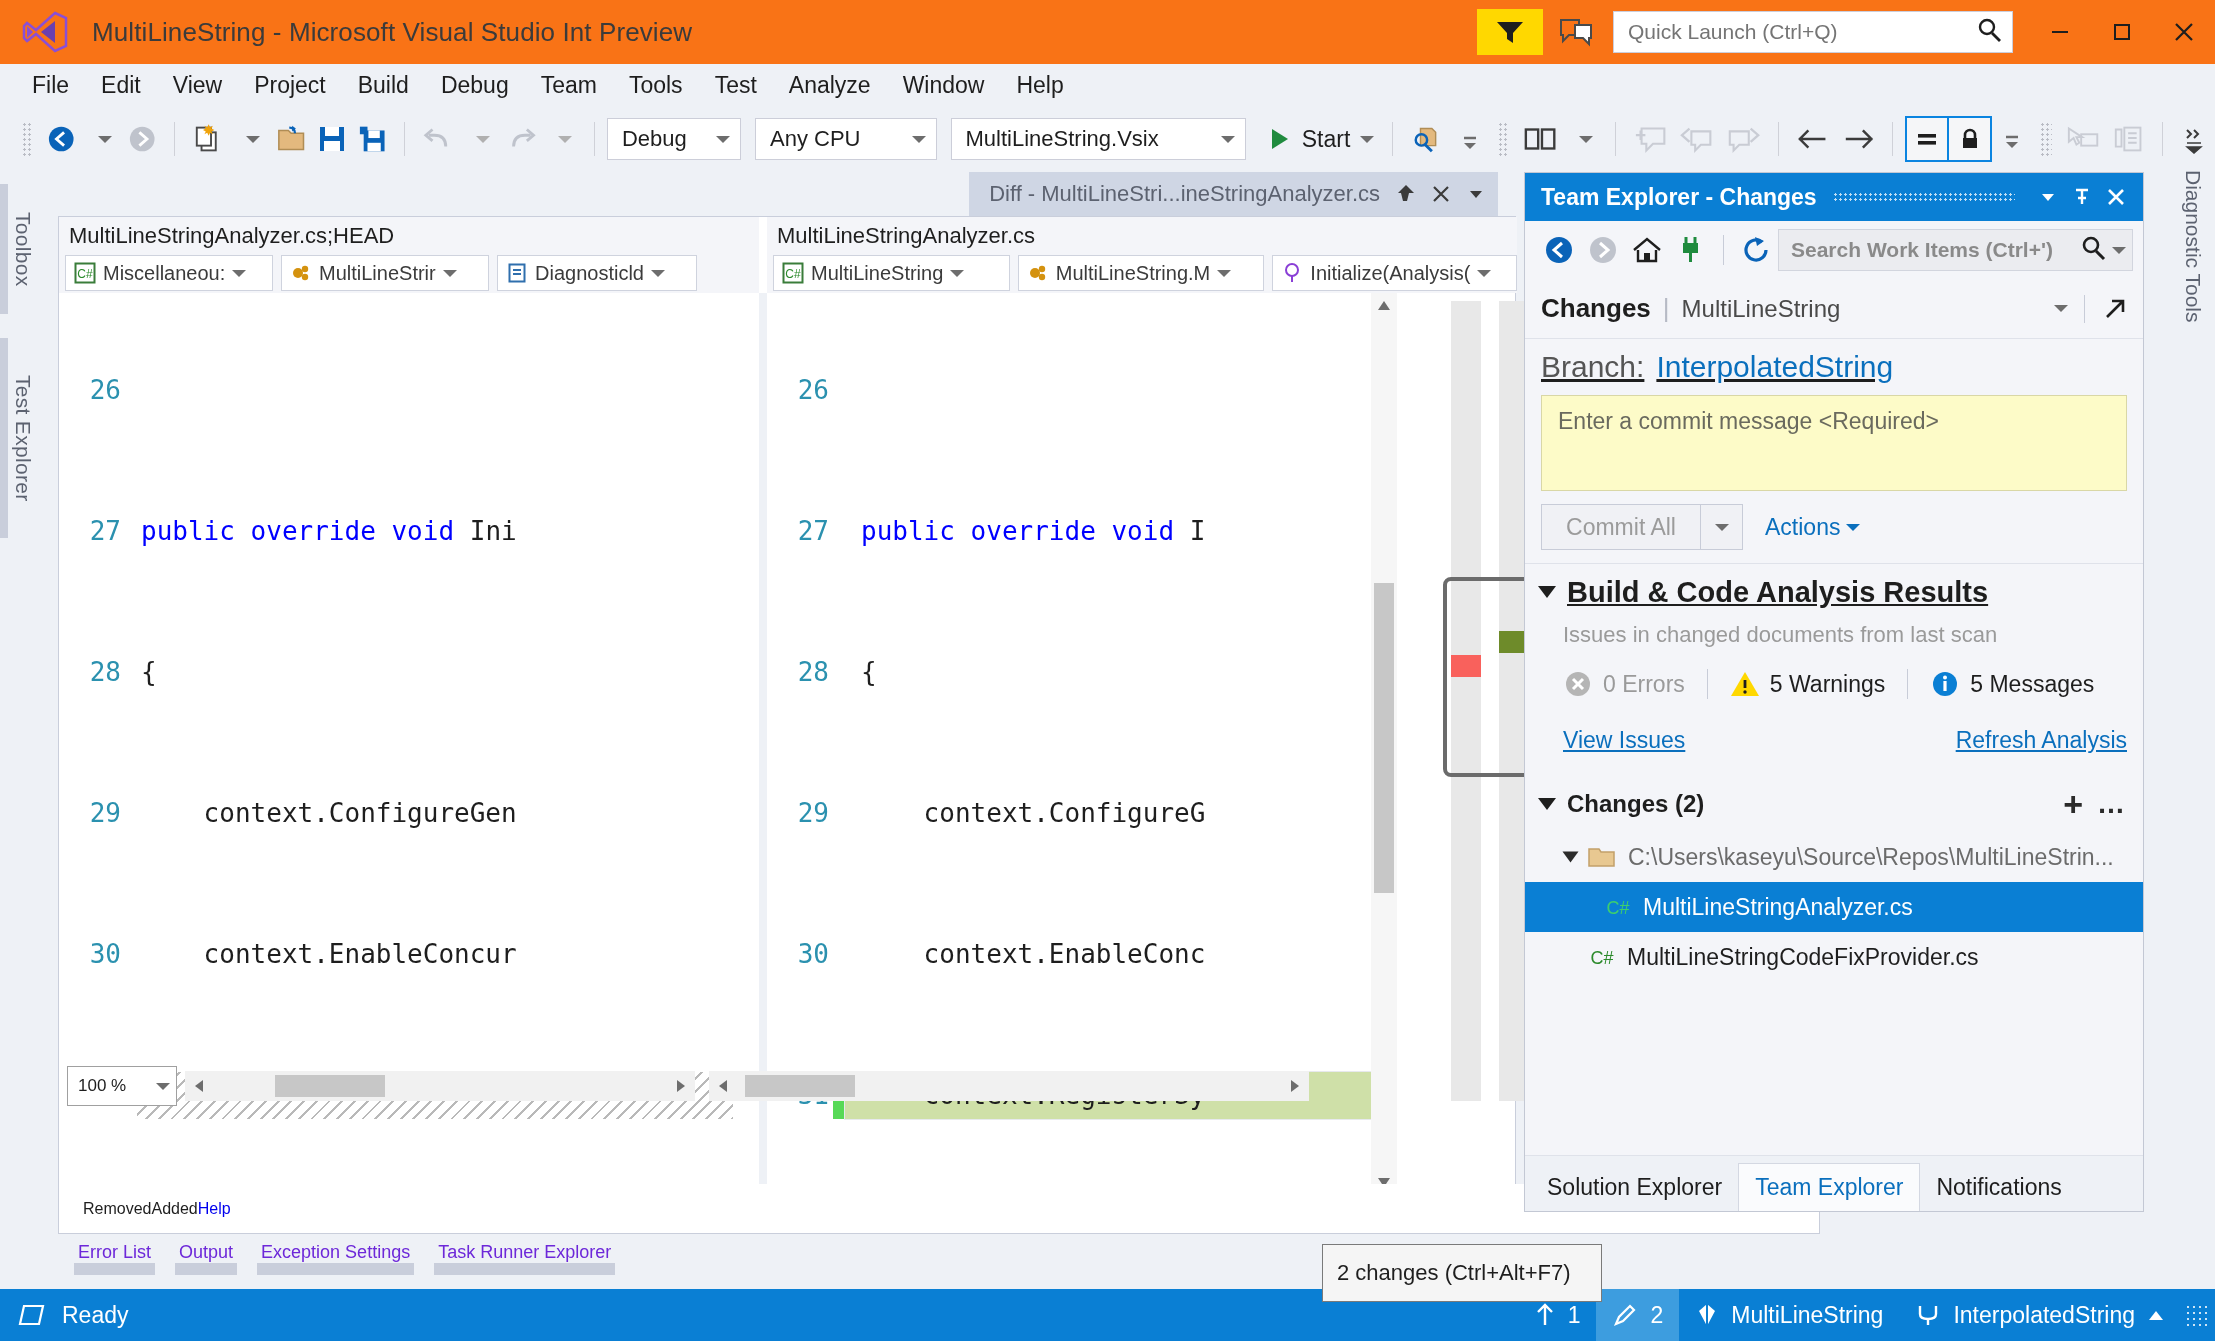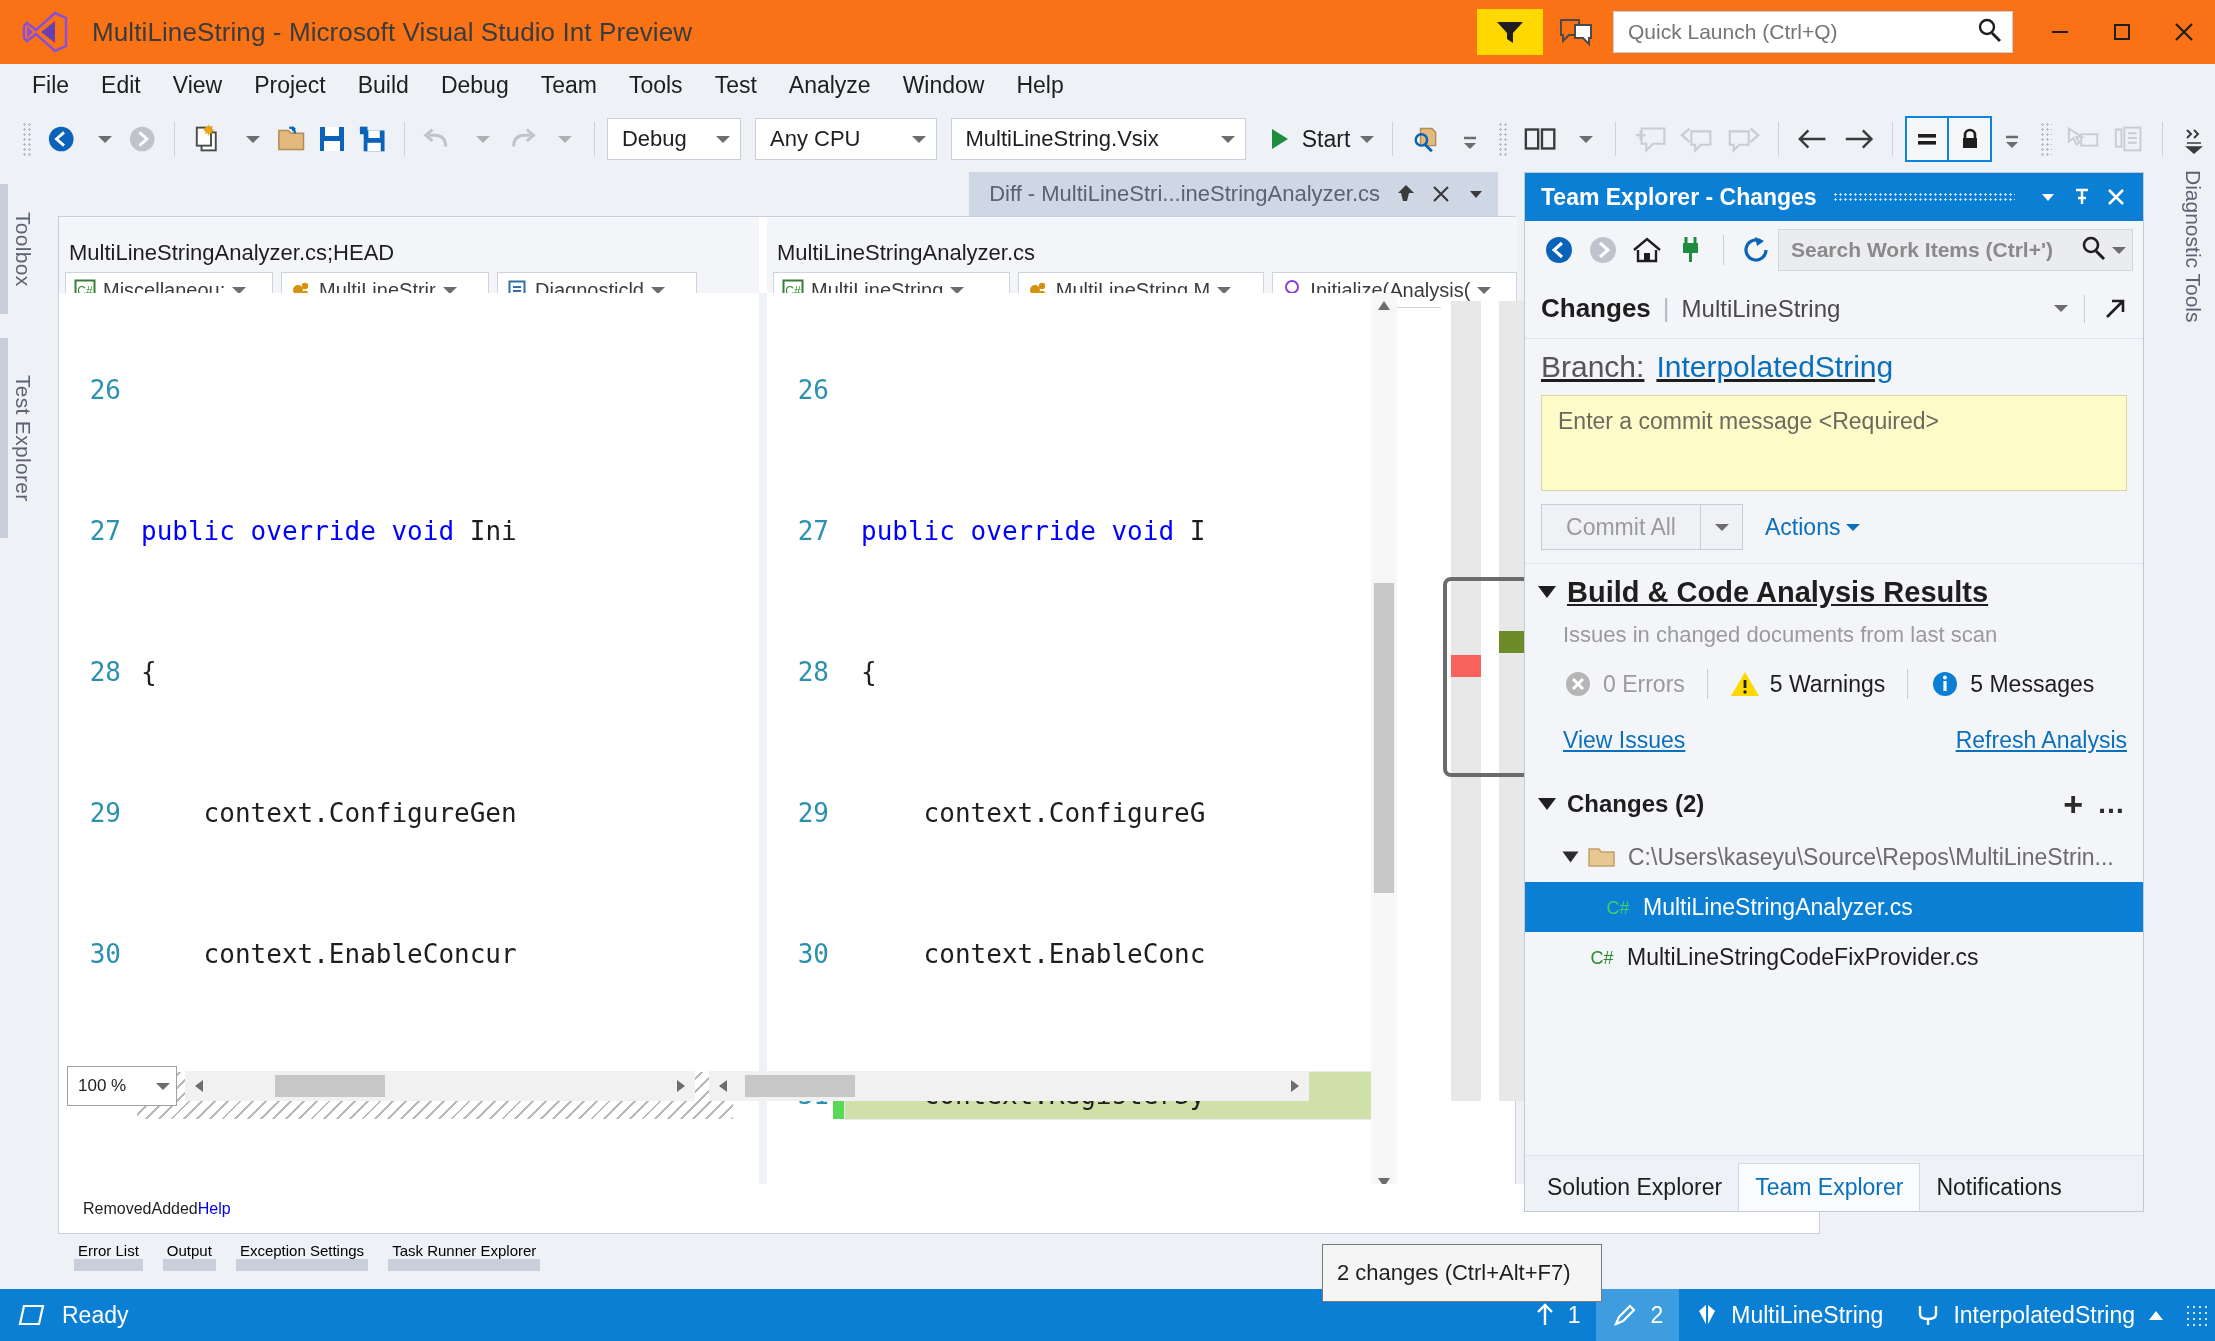--- a/index.html
+++ b/index.html
@@ -58,21 +58,21 @@
   
   .tabstrip { position:absolute; left:58px; top:172px; width:1458px; height:44px; }
   .doc-tab { position:absolute; right:18px; top:0; height:44px; background:#cfd6e4; display:flex; align-items:center; padding:0 12px 0 20px; }
   .doc-tab .t { font-size:22px; color:#5c6270; }
   .doc-tab .pinico, .doc-tab .closeico, .doc-tab .chev { margin-left:14px; display:flex; align-items:center; }
 
   
   .editor-wrap { position:absolute; left:58px; top:216px; width:1458px; height:980px; background:#fff; border:1px solid #c9cedb; }
 
   .pane-head { position:absolute; top:0; height:76px; background:#f4f5f9; }
-  .pane-title { font-size:22px; color:#1e1e1e; padding:6px 0 0 10px;margin-top:17px; }
+  .pane-title { font-size:22px; color:#1e1e1e; padding:6px 0 0 10px; }
   .navbars { display:flex; gap:8px; padding:6px 0 0 6px; }
   .navbar-combo { height:36px; background:#fff; border:1px solid #cfd3de; display:flex; align-items:center; padding:0 6px 0 8px; font-size:20px; color:#3b3b3b; overflow:hidden; white-space:nowrap;}
   .navbar-combo .cs-ico { margin-right:7px; display:flex; }
   .navbar-combo .caret { margin-left:7px; }
 
   .pane { position:absolute; top:76px; bottom:0; overflow:hidden; background:#fff; }
   .pane-left { left:0; width:700px; }
   .pane-right { left:708px; width:630px; }
   .vsplit { position:absolute; left:700px; top:76px; width:8px; bottom:0; background:#eef1f6; }
 
@@ -102,21 +102,21 @@
 
   
   .zoombar { position:absolute; left:0; bottom:86px; width:100%; height:46px; display:flex; align-items:center; }
   .zoom-combo { width:110px; height:40px; background:#fff; border:1px solid #a0a0a0; display:flex; align-items:center; padding:0 6px 0 10px; font-size:17px; margin-left:8px;}
   .hscroll { position:relative; height:30px; background:#f1f1f1; display:flex; align-items:center; }
   .hscroll .hthumb { position:absolute; height:22px; background:#c7c7c7; }
   .hs-arrow { width:28px; height:30px; display:flex; align-items:center; justify-content:center; }
 
   
   .bottom-tabs { position:absolute; left:58px; top:1236px; width:1458px; height:52px; display:flex; align-items:flex-start; padding-left:6px; }
-  .btab { font-size:15px; color:#000000; padding:6px 14px 0 14px; position:relative; }
+  .btab { font-size:18px; color:#6d28d9; padding:6px 14px 0 14px; position:relative; }
   .btab::after { content:""; position:absolute; left:10px; right:10px; bottom:-12px; height:12px; background:#c9cedb; }
 
   
   .te { position:absolute; left:1524px; top:172px; width:620px; height:1040px; background:#f4f5f9; border:1px solid #c3c8d4; }
   .te-head { height:48px; background:#0a7fd4; display:flex; align-items:center; padding:0 10px 0 16px; }
   .te-head .t { color:#fff; font-size:23px; font-weight:600; }
   .te-head .dots { flex:1; height:10px; margin:0 16px; background-image: radial-gradient(rgba(255,255,255,.75) 1.1px, transparent 1.2px); background-size:5px 5px; }
   .te-head .hb { width:34px; height:34px; display:flex; align-items:center; justify-content:center; }
   .te-toolbar { height:58px; display:flex; align-items:center; padding:0 10px 0 12px; }
   .te-tb-btn { width:44px; height:44px; display:flex; align-items:center; justify-content:center; }

